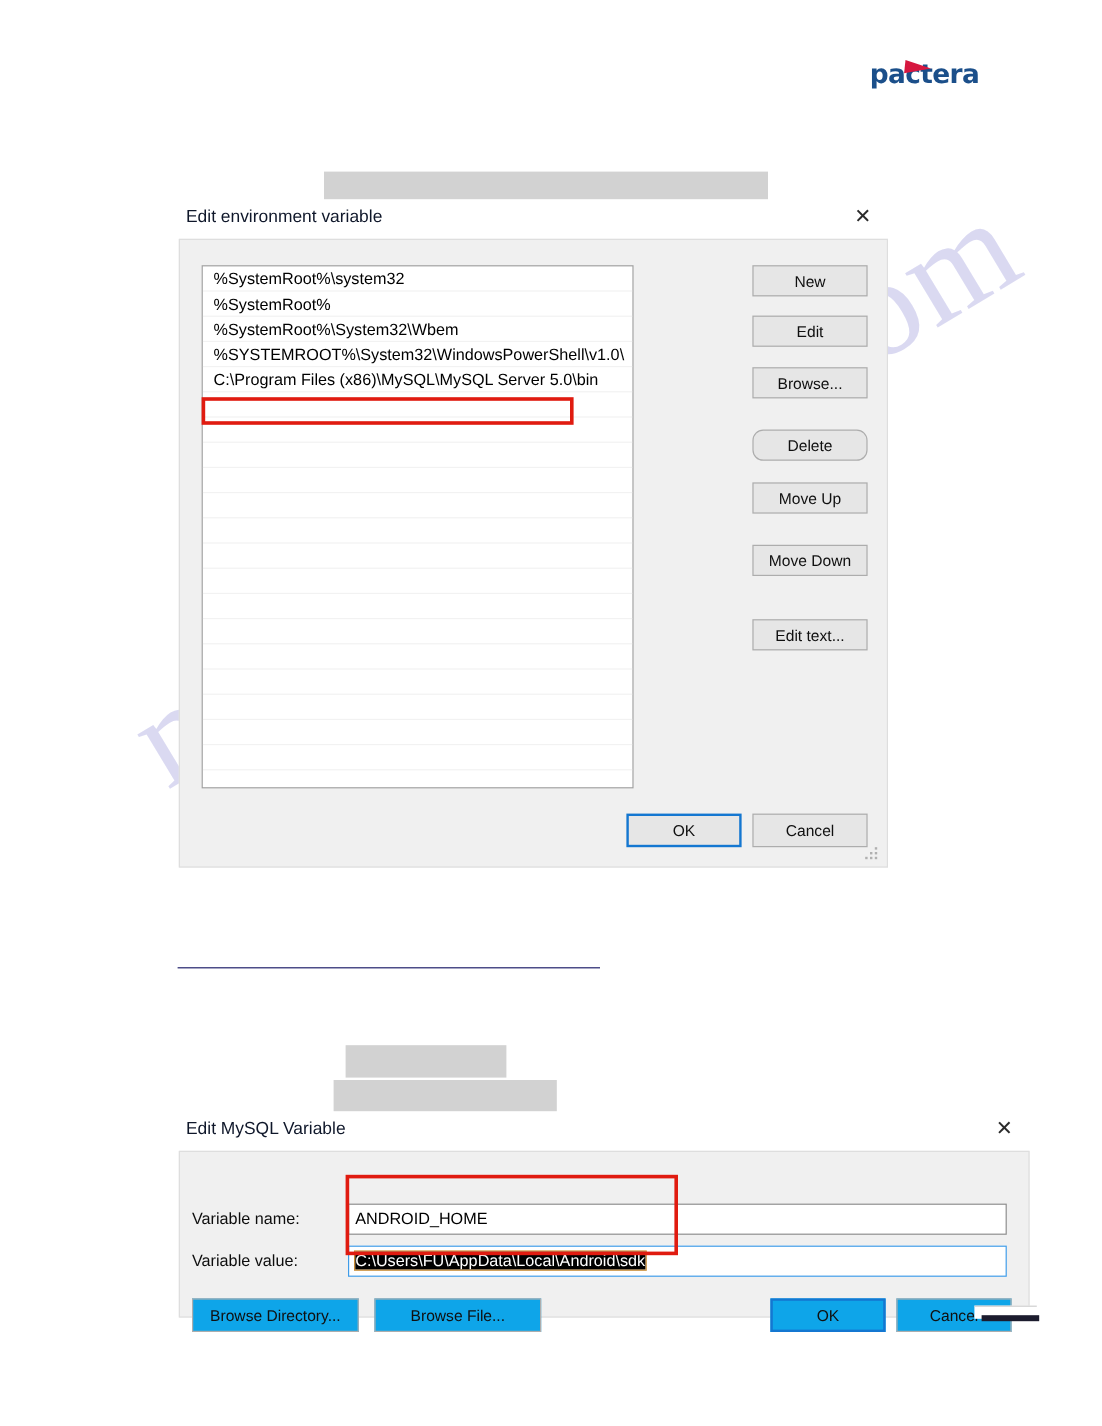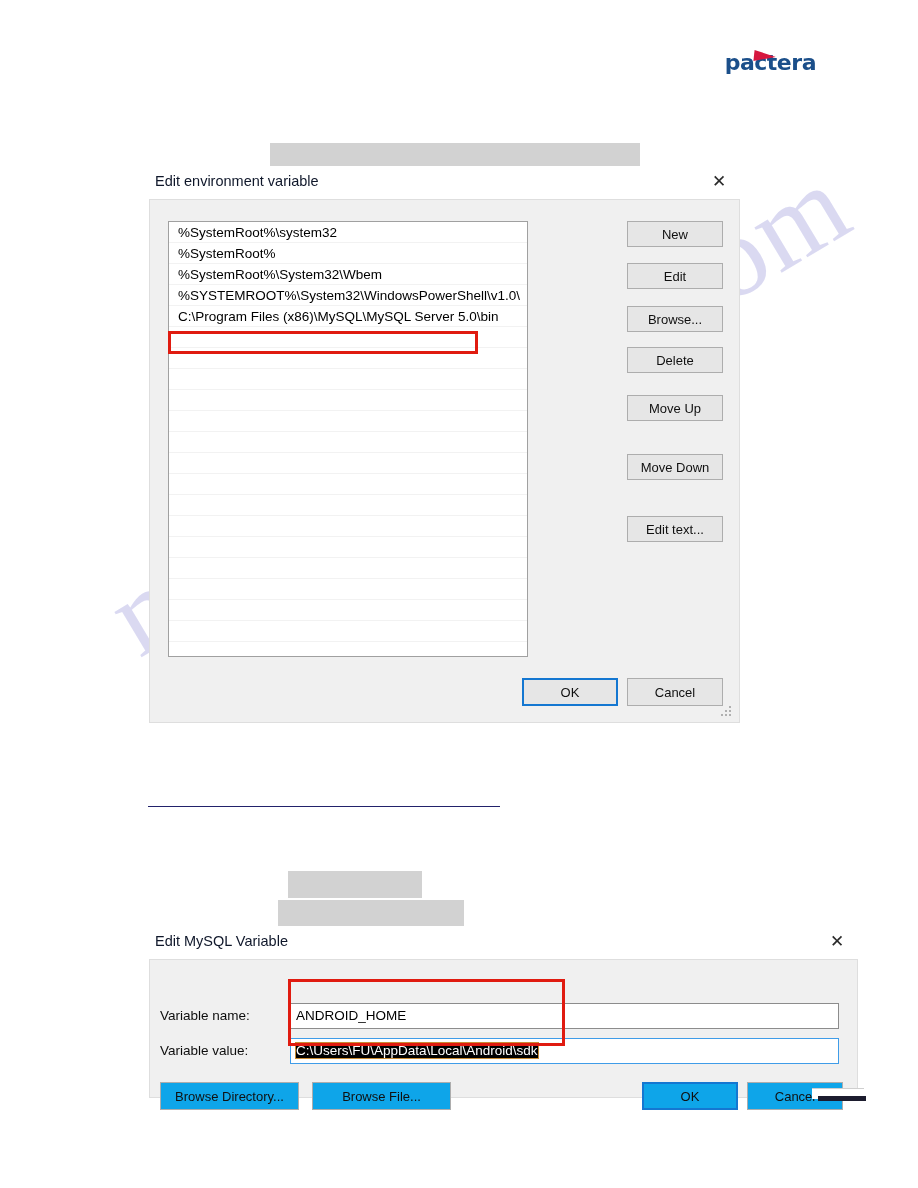--- a/index.html
+++ b/index.html
@@ -147,22 +147,22 @@
     box-sizing:border-box;
     font-size:13px;
     color:#101010;
     display:flex;align-items:center;justify-content:center;
     font-family:"Liberation Sans", sans-serif;
     cursor:default;
   }
   .sb-new{position:absolute;top:0;}
   .sb-edit{position:absolute;top:42px;}
   .sb-browse{position:absolute;top:85px;}
-  .sb-delete{position:absolute;top:126px;}
-  .sb-up{position:absolute;top:174px;}
+  .sb-delete{position:absolute;top:137px;border-radius:9px;}
+  .sb-up{position:absolute;top:181px;}
   .sb-down{position:absolute;top:233px;}
   .sb-edittext{position:absolute;top:295px;}
 
   .btn.primary{
     border:2px solid #1477d1;
     background:#e6e6e6;
   }
 
   .dlg1-ok{
     position:absolute;

